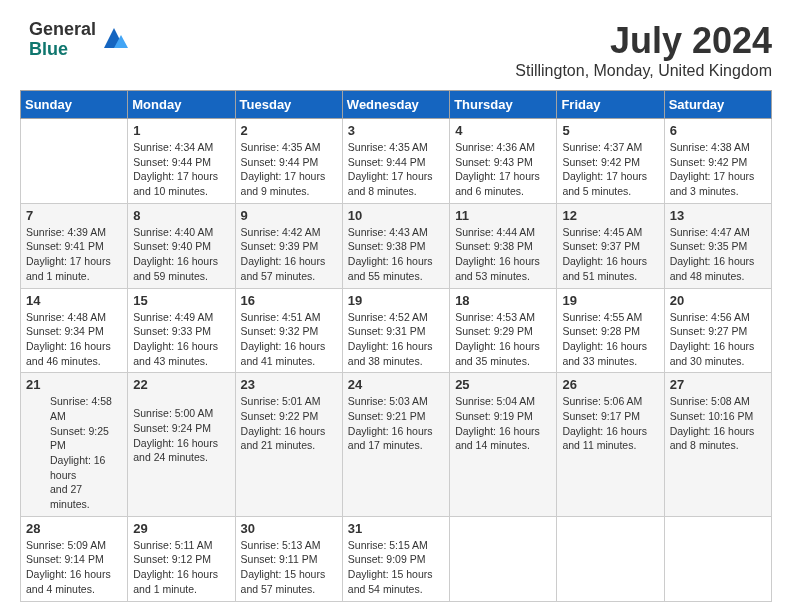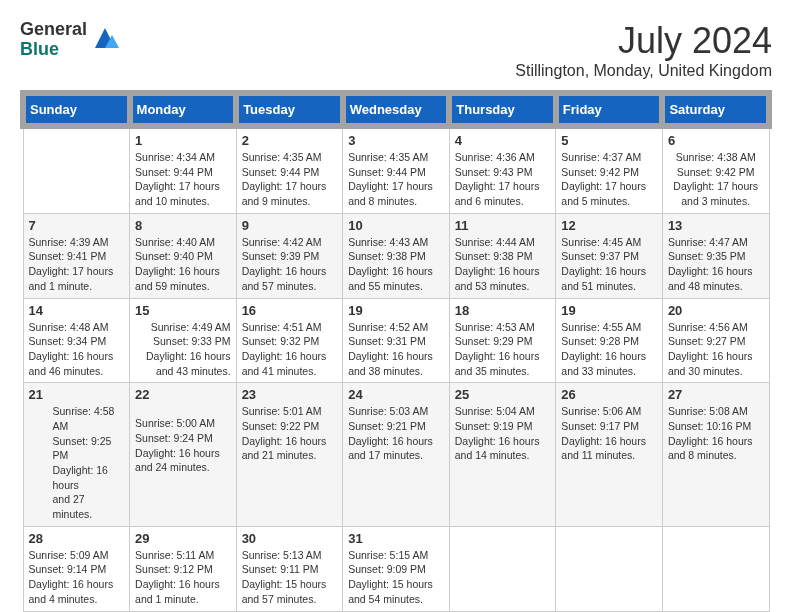--- a/index.html
+++ b/index.html
@@ -28,41 +28,41 @@
     .logo-text-blue {
       font-size: 18px;
       font-weight: bold;
       color: #0f766e;
     }
     .title-section {
       text-align: right;
     }
     .month-year-title {
       font-size: 36px;
-      font-weight: normal;
+      font-weight: bold;
       color: #333;
     }
     .location-subtitle {
       font-size: 16px;
       color: #333;
       font-weight: normal;
     }
     table {
       width: 100%;
       border-collapse: collapse;
       font-size: 11px;
     }
     thead tr th {
       background-color: #1565C0;
       color: #fff;
       padding: 6px 4px;
       text-align: left;
       font-size: 13px;
       font-weight: bold;
-      border: 6px solid #a3a3a3;
+      border: 1px solid #a3a3a3;
     }
     tbody tr td {
       border: 1px solid #ccc;
       padding: 4px 5px;
       vertical-align: top;
       height: 80px;
       width: calc(100% / 7);
     }
     tbody tr td .day-number {
       font-size: 13px;
@@ -84,21 +84,21 @@
     }
     .empty-cell {
       background-color: #fff !important;
     }
   </style>
 </head>
 <body>
 
 <div class="header-section">
   <div class="logo">
-    <div style="display:flex;align-items:center;">
+    <div style="display:flex;align-items:center;margin-left:9px;">
       <div style="display:flex;flex-direction:column;line-height:1.1;">
         <span class="logo-text-general">General</span>
         <span class="logo-text-blue">Blue</span>
       </div>
       <svg width="30" height="30" viewBox="0 0 30 30" style="margin-left:3px;margin-top:-4px;">
         <polygon points="5,25 15,5 25,25" fill="#1565C0"></polygon>
         <polygon points="15,25 22,12 29,25" fill="#42A5F5"></polygon>
       </svg>
     </div>
   </div>
@@ -153,21 +153,21 @@
         </td>
         <td>
           <span class="day-number">5</span>
           <div class="day-info" style="white-space: pre-line;">Sunrise: 4:37 AM
 Sunset: 9:42 PM
 Daylight: 17 hours
 and 5 minutes.</div>
         </td>
         <td>
           <span class="day-number">6</span>
-          <div class="day-info" style="white-space: pre-line; text-align: center;">Sunrise: 4:38 AM
+          <div class="day-info" style="white-space: pre-line;">Sunrise: 4:38 AM
 Sunset: 9:42 PM
 Daylight: 17 hours
 and 3 minutes.</div>
         </td>
       </tr>
       <tr>
         <td>
           <span class="day-number">7</span>
           <div class="day-info" style="white-space: pre-line;">Sunrise: 4:39 AM
 Sunset: 9:41 PM
@@ -220,21 +220,21 @@
       <tr>
         <td>
           <span class="day-number">14</span>
           <div class="day-info" style="white-space: pre-line;">Sunrise: 4:48 AM
 Sunset: 9:34 PM
 Daylight: 16 hours
 and 46 minutes.</div>
         </td>
         <td>
           <span class="day-number">15</span>
-          <div class="day-info" style="white-space: pre-line; text-align: right;">Sunrise: 4:49 AM
+          <div class="day-info" style="white-space: pre-line;">Sunrise: 4:49 AM
 Sunset: 9:33 PM
 Daylight: 16 hours
 and 43 minutes.</div>
         </td>
         <td>
           <span class="day-number">16</span>
           <div class="day-info" style="white-space: pre-line;">Sunrise: 4:51 AM
 Sunset: 9:32 PM
 Daylight: 16 hours
 and 41 minutes.</div>

